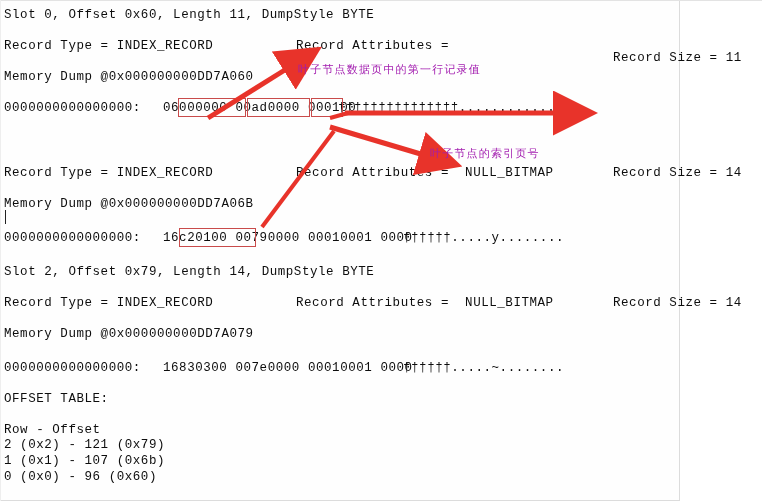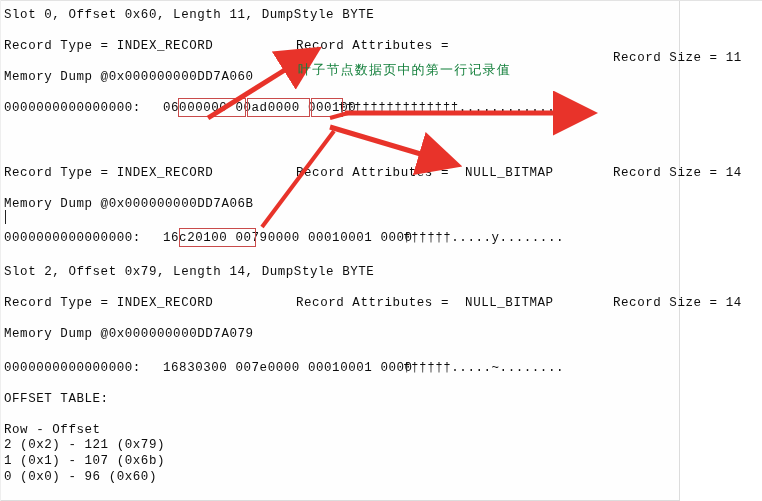--- a/index.html
+++ b/index.html
@@ -33,23 +33,23 @@
     line-height: 14px;
     letter-spacing: 0.55px;
     font-weight: 500;
   }
   .hexline {
     letter-spacing: 0.55px;
   }
   .cjk {
     position: absolute;
     white-space: pre;
-    color: #15803d;
+    color: #a21caf;
     font-family: "DejaVu Sans", "Liberation Sans", sans-serif;
-    font-size: 13px;
+    font-size: 11px;
     line-height: 15px;
     letter-spacing: 1.2px;
     font-weight: 400;
   }
   .hl-box {
     position: absolute;
     border: 1px solid #c94b4b;
     box-sizing: border-box;
     pointer-events: none;
   }
@@ -152,14 +152,15 @@
       <line x1="330" y1="118" x2="348" y2="113" stroke="#e8332a" stroke-width="4"></line>
     </g>
 
     <g>
       <line x1="330" y1="127" x2="424" y2="155" stroke="#e8332a" stroke-width="5" marker-end="url(#ah)"></line>
       <line x1="262" y1="227" x2="334" y2="131" stroke="#e8332a" stroke-width="4"></line>
     </g>
   </svg>
 
   <div class="cjk" style="left:298px; top:62px;">叶子节点数据页中的第一行记录值</div>
+  <div class="cjk" style="left:430px; top:146px;">叶子节点的索引页号</div>
 
 </div>
 
 </body></html>

